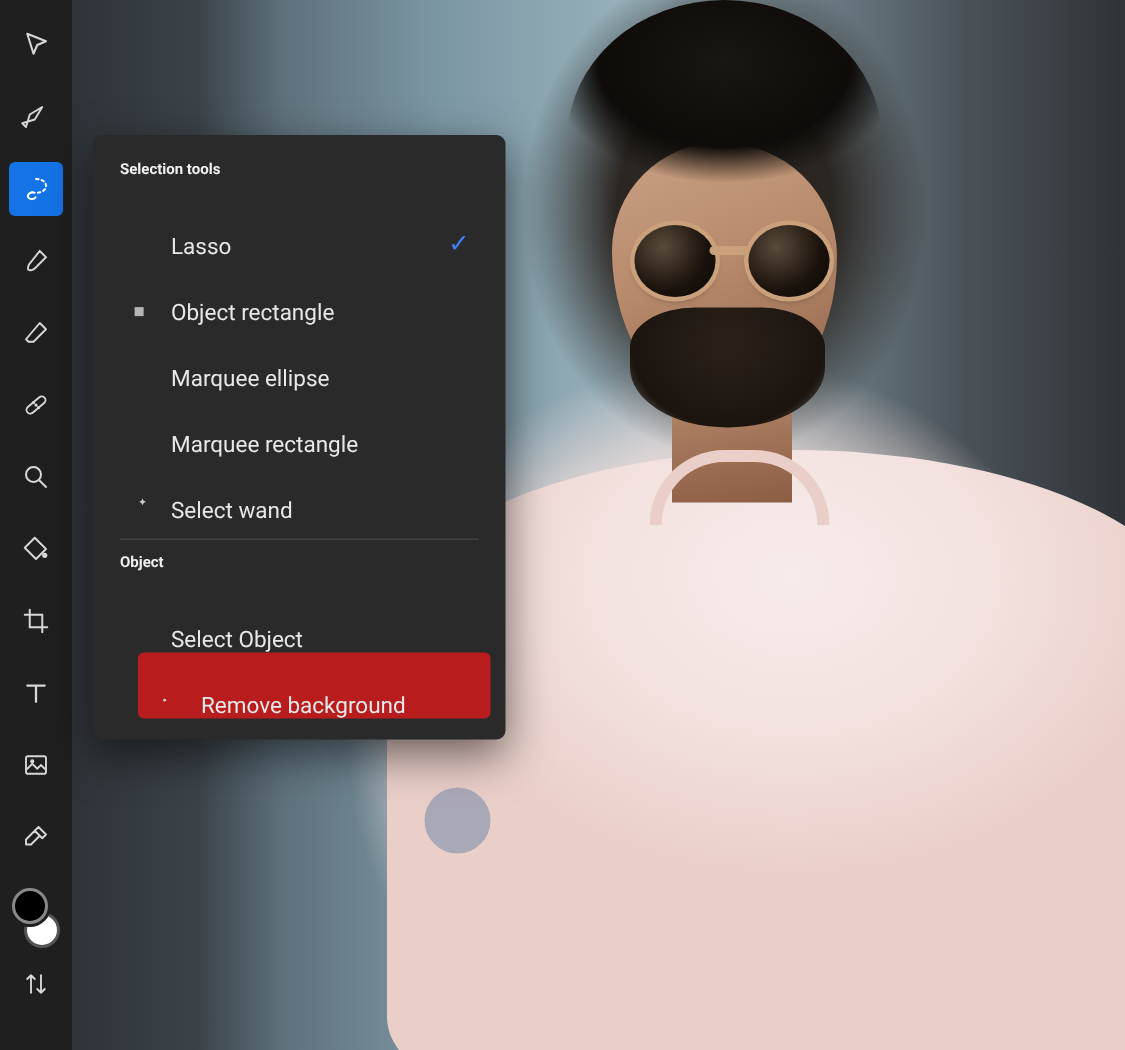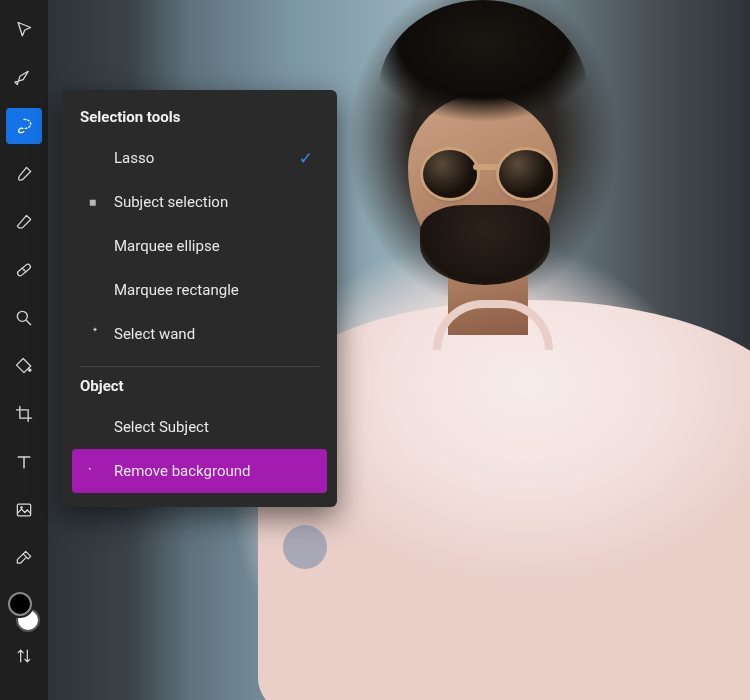--- a/index.html
+++ b/index.html
@@ -148,39 +148,40 @@
     left: 62px;
     top: 90px;
     width: 275px;
     background: #2a2a2a;
     border-radius: 6px;
     box-shadow: 0 10px 30px rgba(0,0,0,.55);
     padding: 18px 10px 14px 10px;
     color: #e8e8e8;
   }
   .popover h4 {
-    font-size: 15px;
+    font-size: 10px;
     font-weight: 700;
     padding: 0 8px 10px 8px;
     color: #f0f0f0;
   }
   .menu-item {
     display: flex;
-    align-items: center;
+    align-items: flex-end;
     height: 44px;
     padding: 0 10px;
     border-radius: 4px;
     font-size: 15px;
     color: #e8e8e8;
     cursor: pointer;
     position: relative;
     gap: 12px;
   }
   .menu-item.hover {
-    background: #a21caf;
+    background: #b91c1c;
+    margin-left: 20px;
   }
   .menu-item .icon {
     width: 20px; height: 20px;
     display: flex; align-items: center; justify-content: center;
     color: #cfcfcf;
     flex-shrink: 0;
   }
   .menu-item .icon svg { width: 18px; height: 18px; }
   .menu-item .check {
     position: absolute;
@@ -359,21 +360,21 @@
     <span class="check">✓</span>
   </div>
 
   <div class="menu-item">
     <span class="icon">
       <svg viewBox="0 0 24 24" fill="none">
           <rect x="4" y="4" width="16" height="16" stroke-width="1.4" stroke-dasharray="2 2"></rect>
           <rect x="9" y="9" width="8" height="8" fill="currentColor" opacity=".85"></rect>
         </svg>
     </span>
-    <span>Subject selection</span>
+    <span>Object rectangle</span>
   </div>
 
 
   <div class="menu-item">
     <span class="icon">
       <svg viewBox="0 0 24 24" fill="none">
           <ellipse cx="12" cy="12" rx="8" ry="6.5" stroke-width="1.5" stroke-dasharray="2 2"></ellipse>
         </svg>
     </span>
     <span>Marquee ellipse</span>
@@ -402,21 +403,21 @@
 
   <h4>Object</h4>
 
   <div class="menu-item">
     <span class="icon">
       <svg viewBox="0 0 24 24" fill="none">
           <circle cx="12" cy="8" r="3" stroke-width="1.4" stroke-dasharray="1.8 1.8"></circle>
           <path d="M5 20c1-4 4-6 7-6s6 2 7 6" stroke-width="1.4" stroke-dasharray="1.8 1.8"></path>
         </svg>
     </span>
-    <span>Select Subject</span>
+    <span>Select Object</span>
   </div>
 
   <div class="menu-item hover">
     <span class="icon">
       <svg viewBox="0 0 24 24" fill="none">
           <rect x="3.5" y="4.5" width="17" height="15" rx="1.5" stroke-width="1.4"></rect>
           <path d="M3.5 16l5-5 4 4 3-3 5 5" stroke-width="1.4"></path>
           <circle cx="9" cy="9" r="1.3" fill="currentColor"></circle>
         </svg>
     </span>

